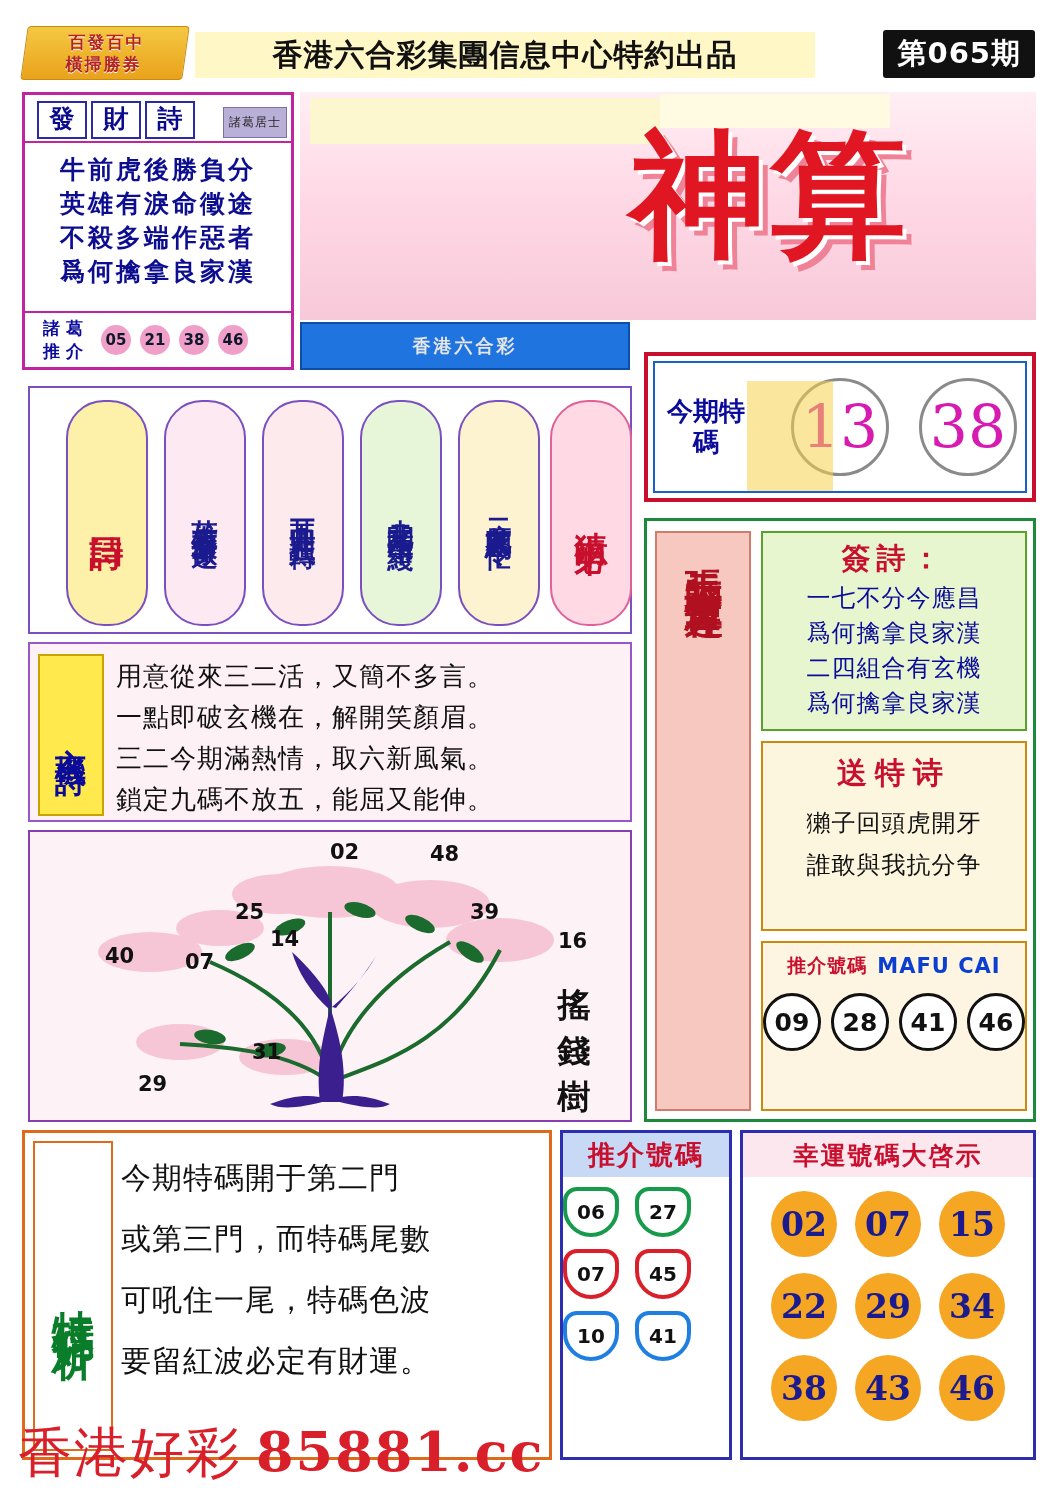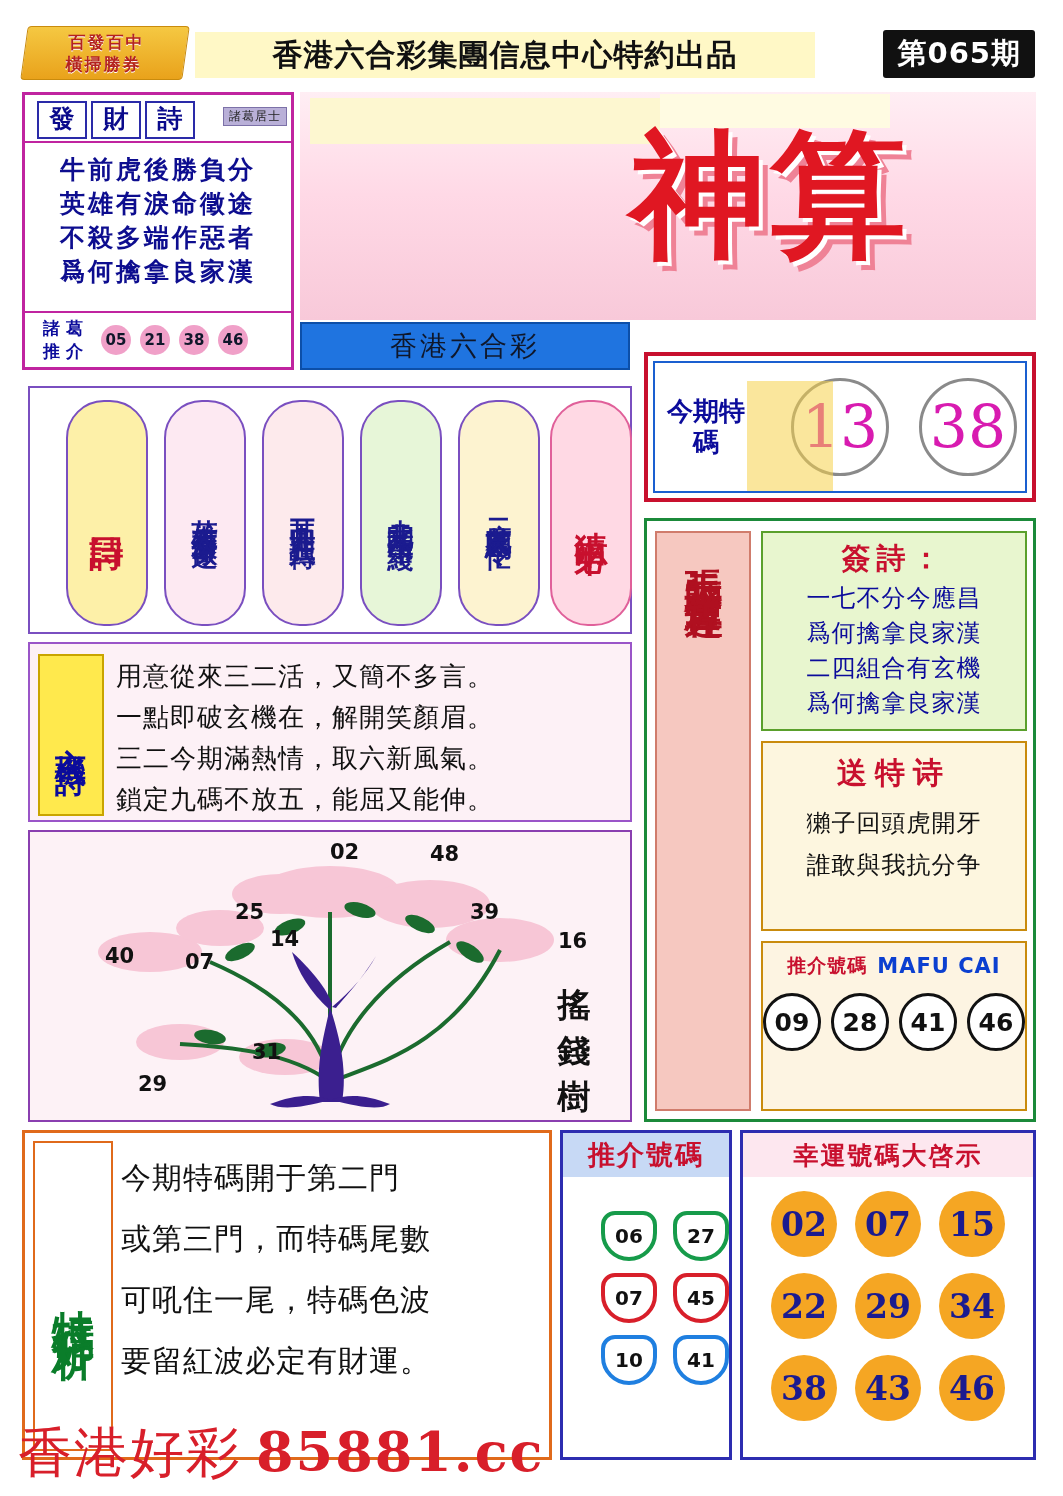--- a/index.html
+++ b/index.html
@@ -29,21 +29,21 @@
   
   .poem-card{position:absolute;left:22px;top:92px;width:272px;height:278px;
     border:3px solid #c024a0;background:#fff;box-sizing:border-box;}
   .poem-head{position:relative;height:46px;background:#ffffff;border-bottom:2px solid #c024a0;}
   .poem-head .ch{position:absolute;top:6px;width:46px;height:34px;border:2px solid #2a2aa8;
     background:#fff;color:#0a0a8c;font-size:25px;font-weight:bold;text-align:center;line-height:32px;}
   .poem-head .ch.c1{left:12px;}
   .poem-head .ch.c2{left:66px;}
   .poem-head .ch.c3{left:120px;}
   .poem-head .tag{position:absolute;right:4px;top:12px;background:#b9b0d8;color:#222;
-    font-size:12px;padding:0 5px;border:1px solid #7c71a8;letter-spacing:1px;}
+    font-size:12px;padding:6px 5px;border:1px solid #7c71a8;letter-spacing:1px;}
   .poem-lines{padding:10px 0 0 0;background:#fff;}
   .poem-lines div{font-size:25px;color:#0d0d8f;text-align:center;line-height:34px;letter-spacing:3px;font-weight:bold;}
   .poem-foot{position:absolute;left:0;bottom:0;width:100%;height:54px;background:#fff;border-top:2px solid #c024a0;}
   .poem-foot .lbl{position:absolute;left:8px;top:4px;width:60px;color:#0b0b9b;font-size:17px;font-weight:bold;line-height:23px;text-align:center;}
   .balls-sm{position:absolute;left:76px;top:12px;display:flex;gap:9px;}
   .balls-sm .b{width:30px;height:30px;border-radius:50%;background:#f0a0c8;color:#0f172a;
     font-size:15px;font-weight:bold;display:flex;align-items:center;justify-content:center;}
 
   
   .brand{position:absolute;left:300px;top:92px;width:736px;height:228px;overflow:hidden;
@@ -52,21 +52,21 @@
   .brand .smear2{position:absolute;left:360px;top:2px;width:230px;height:34px;background:#fffbe2;}
   .brand .t1{position:absolute;left:60px;top:118px;font-size:84px;font-weight:bold;color:#d61a22;
     letter-spacing:6px;text-shadow:3px 3px 0 #fff,6px 6px 0 #f39aa8;transform:translateY(-50%);}
   .brand .t2{position:absolute;left:330px;top:104px;font-size:136px;font-weight:bold;color:#e01722;
     letter-spacing:4px;text-shadow:4px 4px 0 #fff,9px 9px 0 #ef8296;transform:translateY(-50%);
     font-family:"DejaVu Serif","Liberation Serif",serif;}
 
   
   .bluebar{position:absolute;left:300px;top:322px;width:330px;height:48px;background:#1f74e0;
     border:2px solid #0c4fa8;box-sizing:border-box;display:flex;align-items:center;justify-content:center;}
-  .bluebar span{color:#0f172a;font-size:27px;font-weight:normal;letter-spacing:3px;}
+  .bluebar span{color:#e5e5e5;font-size:18px;font-weight:bold;letter-spacing:3px;}
 
   
   .spec{position:absolute;left:644px;top:352px;width:392px;height:150px;border:4px solid #c8102e;
     background:#fff;box-sizing:border-box;}
   .spec-in{position:absolute;inset:5px;border:2px solid #1a5fd0;display:flex;align-items:center;}
   .spec-lbl{width:86px;margin-left:8px;color:#0b0b9b;font-size:26px;font-weight:bold;line-height:31px;text-align:center;}
   .spec .circ{width:92px;height:92px;border-radius:50%;border:3px solid #8a8a8a;
     display:flex;align-items:center;justify-content:center;font-size:60px;font-weight:normal;
     font-family:"DejaVu Serif","Liberation Serif",serif;}
   .spec .c-a{color:#d81bb0;margin-left:42px;}
@@ -130,21 +130,21 @@
     display:flex;align-items:center;justify-content:center;}
   .an-lbl span{writing-mode:vertical-rl;text-orientation:upright;color:#0a7d2a;font-size:42px;font-weight:bold;letter-spacing:10px;}
   .an-text{position:absolute;left:96px;top:14px;right:8px;}
   .an-text div{font-size:30px;color:#111;line-height:61px;letter-spacing:1px;}
 
   
   .recbox{position:absolute;left:560px;top:1130px;width:172px;height:330px;border:3px solid #2d2db0;
     background:#fff;box-sizing:border-box;}
   .recbox .hd{height:44px;background:#c7d9f5;display:flex;align-items:center;justify-content:center;}
   .recbox .hd span{color:#c8102e;font-size:27px;font-weight:bold;letter-spacing:2px;}
-  .recgrid{padding:10px 0;display:flex;flex-wrap:wrap;justify-content:flex-end;gap:12px 16px;margin-top:24px;}
+  .recgrid{padding:10px 0;display:flex;flex-wrap:wrap;justify-content:flex-start;gap:12px 16px;}
   .shield{width:56px;height:50px;display:flex;align-items:center;justify-content:center;
     font-size:20px;font-weight:bold;color:#111;background:#fff;position:relative;}
   .shield::before{content:"";position:absolute;inset:0;border-radius:14px 14px 28px 28px;border:4px solid #111;}
   .sh-g::before{border-color:#169b4a;} .sh-r::before{border-color:#d81f2a;} .sh-b::before{border-color:#1f7fe0;}
 
   
   .lucky{position:absolute;left:740px;top:1130px;width:296px;height:330px;border:3px solid #2d2db0;
     background:#fff;box-sizing:border-box;}
   .lucky .hd{height:44px;background:#fde7ef;display:flex;align-items:center;justify-content:center;}
   .lucky .hd span{color:#c8102e;font-size:25px;font-weight:bold;letter-spacing:2px;}

